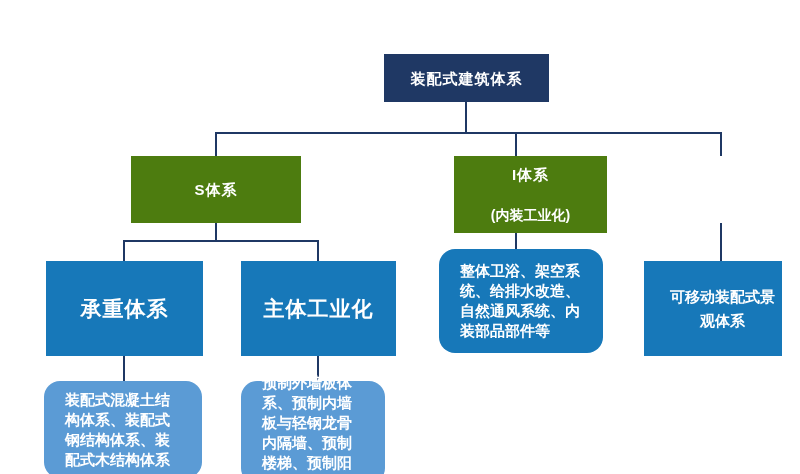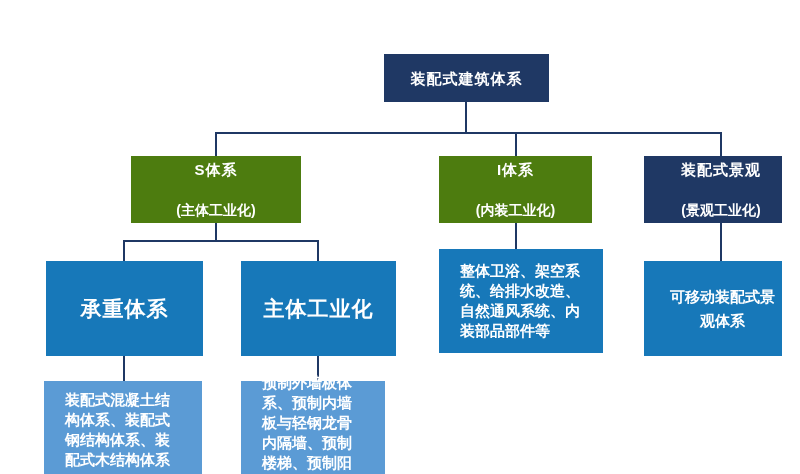--- a/index.html
+++ b/index.html
@@ -20,21 +20,21 @@
     flex-direction: column;
     align-items: center;
     justify-content: center;
     text-align: center;
   }
   .node.dark   { background: #1f3864; }
   .node.branch { background: #4d7c0f; }
   .node.mid    { background: #1778b9; }
   .node.leaf   { background: #5b9bd5; }
   .node.pad { padding: 10px 12px; }
-  .node.text-left { align-items: flex-start; text-align: left; padding: 10px 12px; }
+  .node.text-left { align-items: flex-start; text-align: left; padding: 10px 12px; border-radius: 16px; }
   .title    { font-size: 15px; line-height: 23px; letter-spacing: 1px; }
   .subtitle { font-size: 14px; line-height: 22px; }
   .label-lg { font-size: 21px; letter-spacing: 1px; }
   .body-text   { font-size: 15px; line-height: 20px; text-align: left; }
   .body-text-c { font-size: 15px; line-height: 24px; text-align: center; }
   .line { position: absolute; background: #1f3864; }
   .bottom-edge { position: absolute; left: 0; top: 470px; width: 800px; height: 4px; background: #e9e9e9; }
 </style>
 </head>
 <body>
@@ -54,32 +54,27 @@
   <div class="line" style="left:281px;top:320px;width:2px;height:25px"></div>
   <div class="line" style="left:479px;top:187px;width:2px;height:26px"></div>
   <div class="line" style="left:684px;top:187px;width:2px;height:38px"></div>
 
   <div class="node dark" style="left:348px;top:18px;width:165px;height:48px">
     <span class="title">装配式建筑体系</span>
   </div>
 
   <div class="node branch" style="left:95px;top:120px;width:170px;height:67px">
     <span class="title">S体系</span>
-    <span class="subtitle">(主体工业化)</span>
   </div>
 
-  <div class="node branch" style="left:403px;top:120px;width:153px;height:67px">
+  <div class="node branch" style="left:418px;top:120px;width:153px;height:77px">
     <span class="title">I体系</span>
     <span class="subtitle">(内装工业化)</span>
   </div>
 
-  <div class="node dark" style="left:608px;top:120px;width:154px;height:67px">
-    <span class="title">装配式景观</span>
-    <span class="subtitle">(景观工业化)</span>
-  </div>
 
   <div class="node mid" style="left:10px;top:225px;width:157px;height:95px">
     <span class="label-lg">承重体系</span>
   </div>
 
   <div class="node mid" style="left:205px;top:225px;width:155px;height:95px">
     <span class="label-lg">主体工业化</span>
   </div>
 
   <div class="node mid text-left" style="left:403px;top:213px;width:164px;height:104px">

